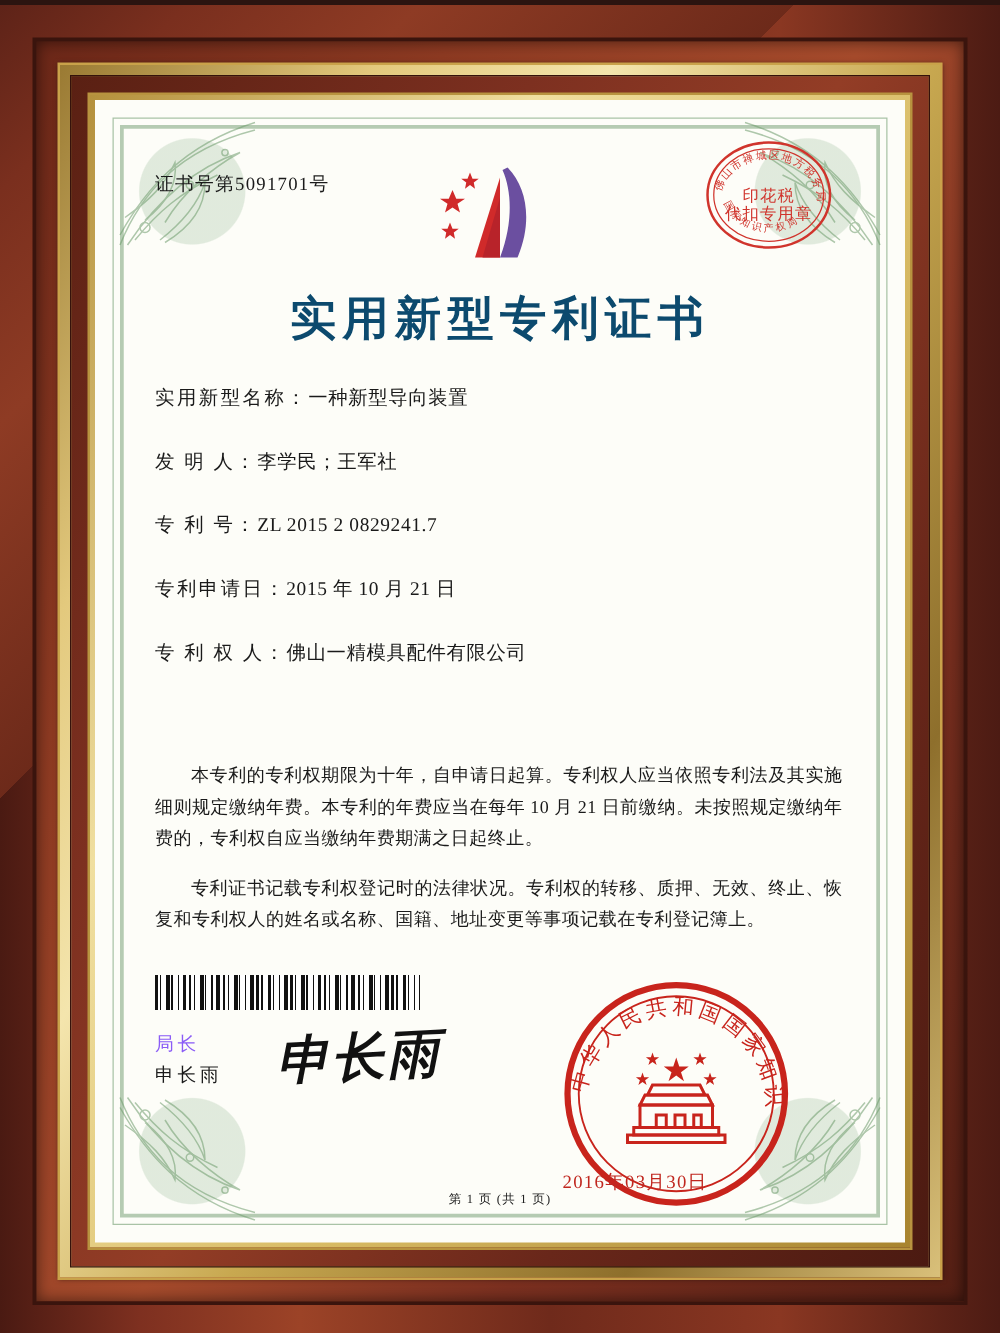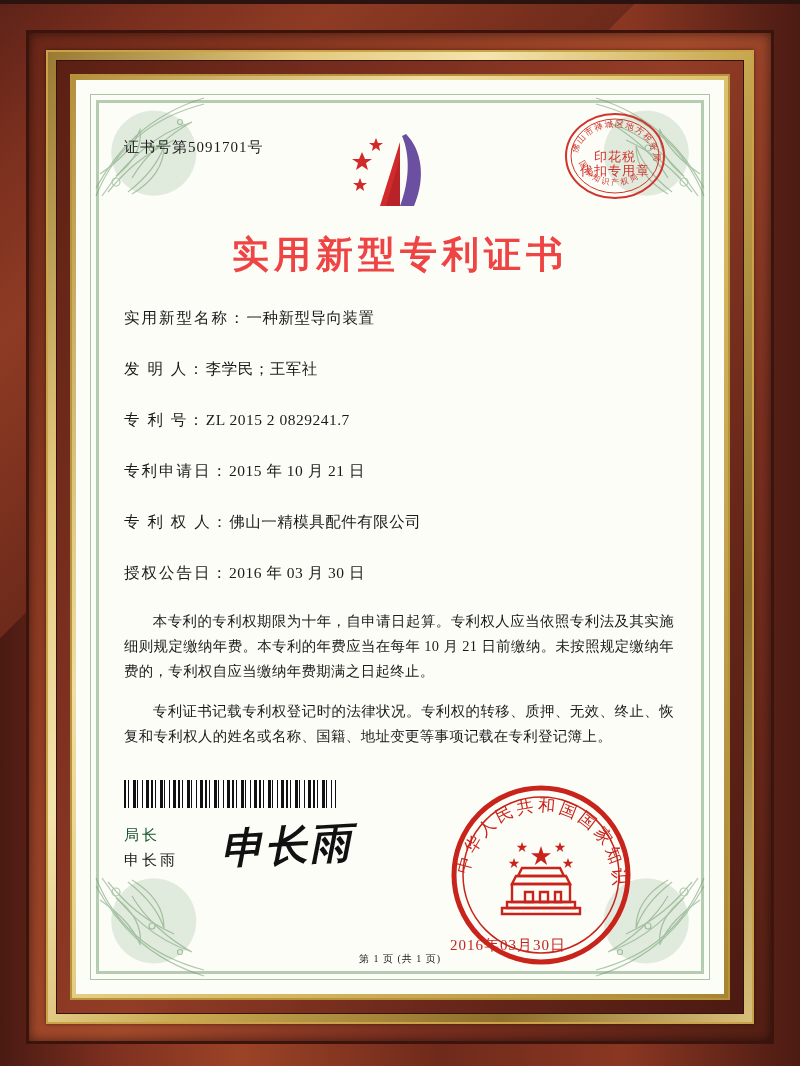--- a/index.html
+++ b/index.html
@@ -122,21 +122,21 @@
   .tax-stamp .st-l1 { top: 38px; }
   .tax-stamp .st-l2 { top: 52px; }
 
   .title {
     position: absolute;
     left: 0; right: 0; top: 122px;
     text-align: center;
     font-size: 37px;
     font-weight: bold;
     letter-spacing: 5px;
-    color: #ef4444;
+    color: #0c4a6e;
   }
 
   
   .fields {
     position: absolute;
     left: 8px; right: 8px; top: 200px;
   }
   .field-row {
     font-size: 15.5px;
     color: #1a1a1a;
@@ -167,21 +167,21 @@
     left: 8px; top: 672px;
     width: 212px; height: 28px;
     background-image: repeating-linear-gradient(to right,
       #111 0 2px, #fff 2px 4px, #111 4px 5px, #fff 5px 9px,
       #111 9px 12px, #fff 12px 13px, #111 13px 14px, #fff 14px 18px,
       #111 18px 19px, #fff 19px 22px, #111 22px 25px, #fff 25px 27px);
   }
 
   
   .sig-block { position: absolute; left: 8px; top: 718px; }
-  .sig-title { font-size: 15px; letter-spacing: 3px; color: #14532d; }
+  .sig-title { font-size: 15px; letter-spacing: 3px; color: #8b5cf6; }
   .sig-name  { font-size: 15px; letter-spacing: 3px; color: #1a1a1a; margin-top: 6px; }
   .handwriting {
     position: absolute;
     left: 105px; top: 710px;
     font-family: "Liberation Serif", serif;
     font-size: 42px;
     font-style: italic;
     font-weight: bold;
     color: #111;
     letter-spacing: 2px;
@@ -329,23 +329,20 @@
           <span class="field-label">发  明  人：</span><span class="field-value">李学民；王军社</span>
         </div>
         <div class="field-row">
           <span class="field-label">专  利  号：</span><span class="field-value">ZL 2015 2 0829241.7</span>
         </div>
         <div class="field-row">
           <span class="field-label">专利申请日：</span><span class="field-value">2015 年 10 月 21 日</span>
         </div>
         <div class="field-row">
           <span class="field-label">专 利 权 人：</span><span class="field-value">佛山一精模具配件有限公司</span>
-        </div>
-        <div class="field-row">
-          <span class="field-label">授权公告日：</span><span class="field-value">2016 年 03 月 30 日</span>
         </div>
       </div>
 
       <div class="paras">
         <p class="para">本专利的专利权期限为十年，自申请日起算。专利权人应当依照专利法及其实施细则规定缴纳年费。本专利的年费应当在每年 10 月 21 日前缴纳。未按照规定缴纳年费的，专利权自应当缴纳年费期满之日起终止。</p>
         <p class="para">专利证书记载专利权登记时的法律状况。专利权的转移、质押、无效、终止、恢复和专利权人的姓名或名称、国籍、地址变更等事项记载在专利登记簿上。</p>
       </div>
 
       <div class="barcode"></div>
 

